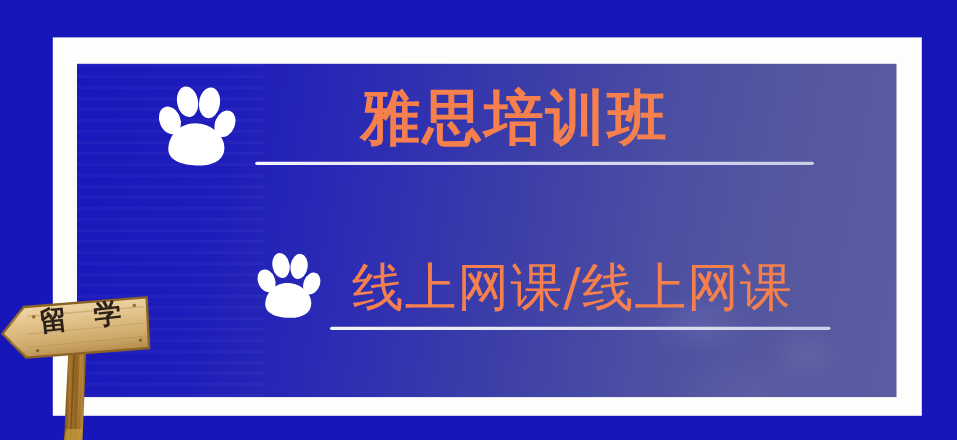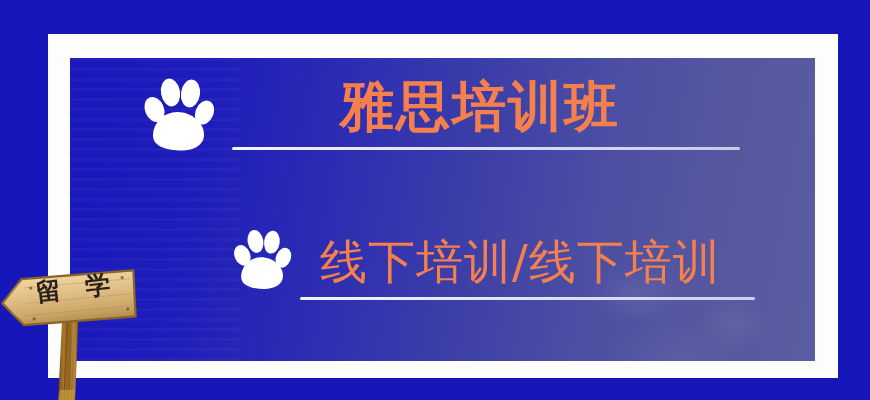--- a/index.html
+++ b/index.html
@@ -91,21 +91,21 @@
   #paw-subtitle {
     left: 228px;
     top: 226px;
     width: 64px;
     height: 66px;
   }
 
   
   #title-text {
     position: absolute;
-    left: 340px;
+    left: 328px;
     top: 78px;
     font-size: 54px;
     line-height: 58px;
     font-weight: bold;
     color: #f5804d;
     letter-spacing: 2px;
     white-space: nowrap;
     font-family: "DejaVu Sans", "Liberation Sans", sans-serif;
   }
 
@@ -196,21 +196,21 @@
     <ellipse cx="17.5" cy="35.5" rx="9.5" ry="13" fill="#ffffff" transform="rotate(-22 17.5 35.5)"></ellipse>
     <ellipse cx="33.5" cy="18.5" rx="9.5" ry="14" fill="#ffffff" transform="rotate(-10 33.5 18.5)"></ellipse>
     <ellipse cx="53.5" cy="19.5" rx="9.5" ry="14" fill="#ffffff" transform="rotate(8 53.5 19.5)"></ellipse>
     <ellipse cx="67.5" cy="38.5" rx="9" ry="12.5" fill="#ffffff" transform="rotate(22 67.5 38.5)"></ellipse>
     <path d="M40.5 38 C55 38 67 49 67 60.5 C67 71 57 76.5 44 76.5 C31 76.5 16 73 16 61.5 C16 49.5 26 38 40.5 38 Z" fill="#ffffff"></path>
   </svg>
 
   <div id="title-text">雅思培训班</div>
   <div class="rule" id="rule-title"></div>
 
-  <div id="subtitle-text">线下培训/线下培训</div>
+  <div id="subtitle-text">线上网课/线上网课</div>
   <div class="rule" id="rule-subtitle"></div>
 
   <svg id="signpost" viewBox="0 0 160 150">
     <defs>
       <linearGradient id="boardGrad" x1="0" y1="0" x2="0" y2="1">
         <stop offset="0%" stop-color="#efd6a6"></stop>
         <stop offset="35%" stop-color="#e2c189"></stop>
         <stop offset="75%" stop-color="#cda868"></stop>
         <stop offset="100%" stop-color="#b48b4a"></stop>
       </linearGradient>

